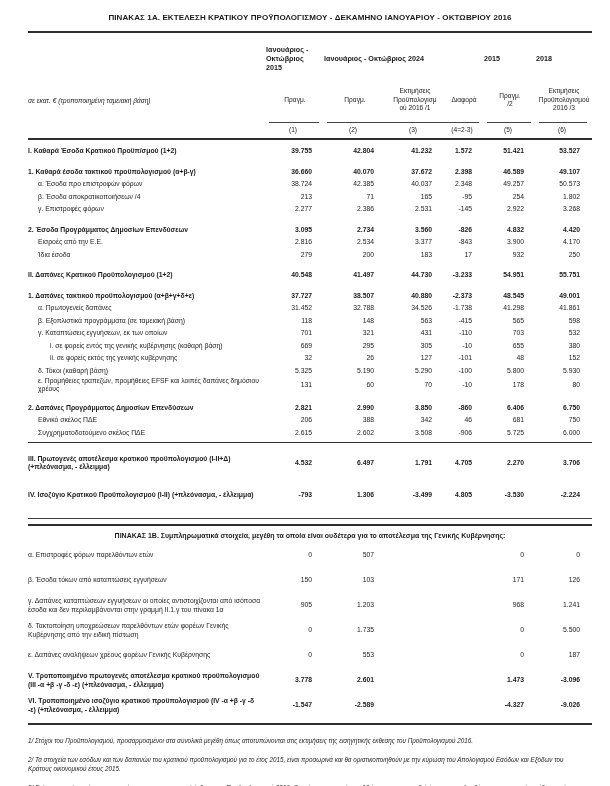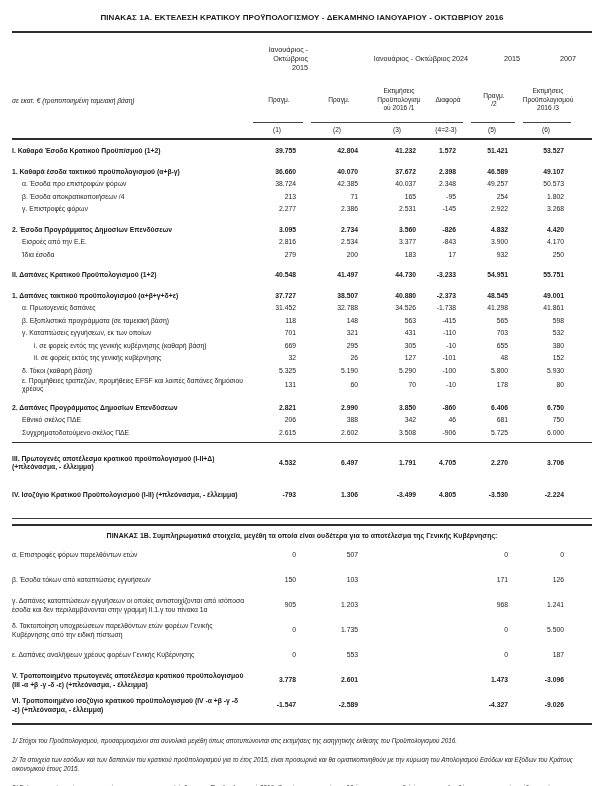--- a/index.html
+++ b/index.html
@@ -1,26 +1,26 @@
 <!DOCTYPE html>
 <html><head>
 <meta charset="utf-8">
 <style>
   html,body{margin:0;padding:0;background:#e8e8e8;}
   .page{
     width:610px;height:786px;background:#ffffff;box-sizing:border-box;
-    padding:13px 18px 8px 12px;overflow:hidden;
+    padding:13px 18px 8px 28px;overflow:hidden;
     font-family:"Liberation Sans",sans-serif;color:#1a1a1a;
   }
   .title{font-size:8px;font-weight:bold;text-align:center;letter-spacing:.1px;margin-bottom:9px;}
   .cols{display:grid;grid-template-columns:238px 58px 62px 58px 40px 52px 56px;}
   .thead{border-top:2px solid #2e2e2e;border-bottom:2px solid #2e2e2e;padding:3px 0 2px;}
   .hrow1{align-items:center;min-height:44px;}
   .hrow2{align-items:center;min-height:40px;}
-  .gh{font-size:7.2px;font-weight:normal;text-align:right;}
+  .gh{font-size:7.2px;font-weight:bold;text-align:left;}
   .pre{white-space:pre-line;line-height:9px;}
   .span3{grid-column:span 3;}
   .unit{font-size:6.6px;font-style:italic;align-self:center;padding-right:8px;}
   .sh{font-size:6.6px;text-align:center;line-height:8.5px;}
   .useg{border-bottom:1.2px solid #444;height:0;margin:2px 5px 0 3px;}
   .hrow4{align-items:center;height:13px;}
   .nh{font-size:6.6px;text-align:center;padding-right:4px;}
   .t1a{margin-top:5px;}
   .group + .group{margin-top:8px;}
   .row{align-items:center;min-height:12.5px;font-size:6.8px;line-height:8.3px;}
@@ -50,21 +50,21 @@
   <div class="title">ΠΙΝΑΚΑΣ 1Α. ΕΚΤΕΛΕΣΗ ΚΡΑΤΙΚΟΥ ΠΡΟΫΠΟΛΟΓΙΣΜΟΥ - ΔΕΚΑΜΗΝΟ ΙΑΝΟΥΑΡΙΟΥ - ΟΚΤΩΒΡΙΟΥ 2016</div>
 
   <div class="thead">
     <div class="cols hrow1">
       <div></div>
       <div class="gh pre">Ιανουάριος -
 Οκτώβριος
 2015</div>
       <div class="gh span3">Ιανουάριος - Οκτώβριος 2024</div>
       <div class="gh">2015</div>
-      <div class="gh">2007</div>
+      <div class="gh">2018</div>
     </div>
     <div class="cols hrow2">
       <div class="unit">σε εκατ. € (τροποποιημένη ταμειακή βάση)</div>
       <div class="sh pre">Πραγμ.</div>
       <div class="sh pre">Πραγμ.</div>
       <div class="sh pre">Εκτιμήσεις
 Προϋπολογισμ
 ού 2016 /1</div>
       <div class="sh pre">Διαφορά</div>
       <div class="sh pre">Πραγμ.

